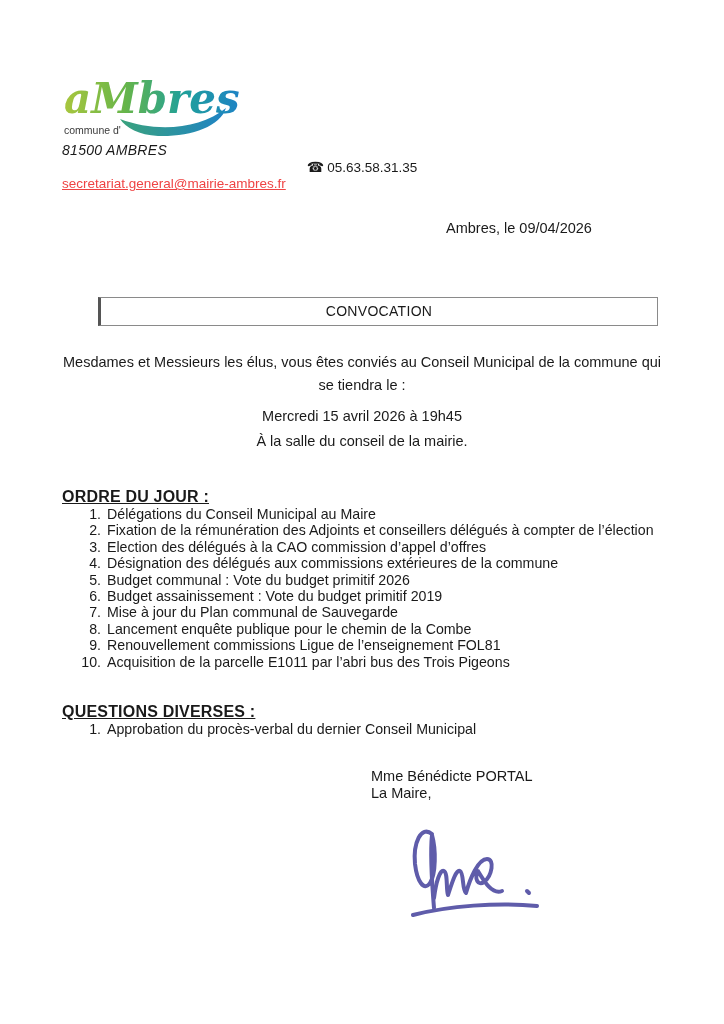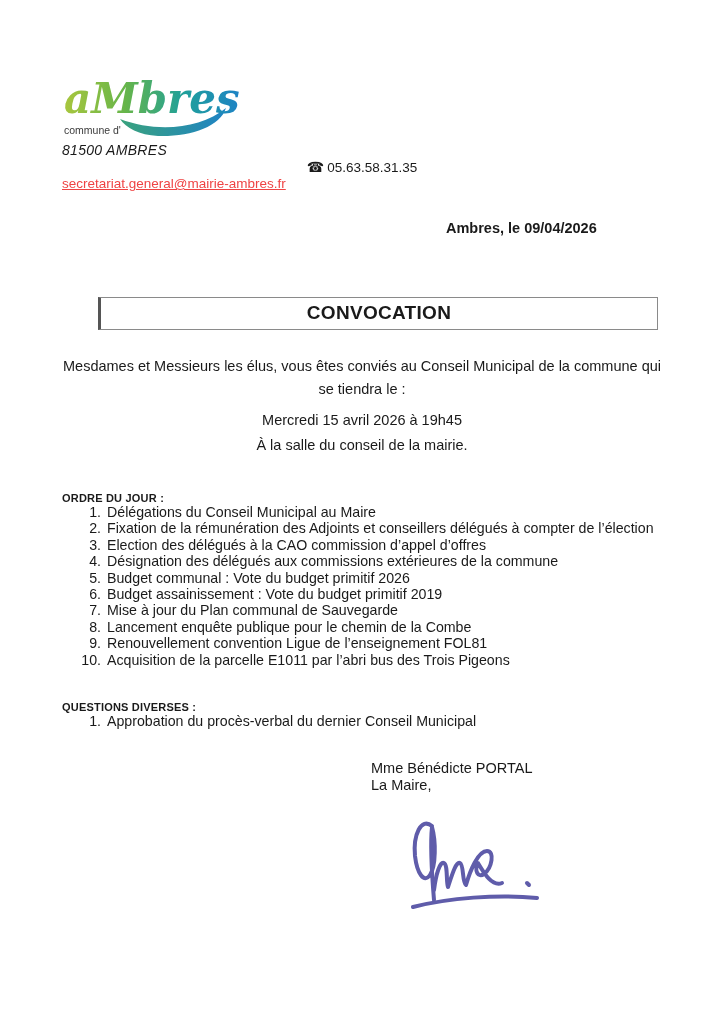--- a/index.html
+++ b/index.html
@@ -26,54 +26,54 @@
     color: #ef4444;
     text-decoration: underline;
     cursor: pointer;
   }
 
   
   .dateline {
     margin-top: 28px;
     margin-left: 384px;
     font-size: 14.5px;
-    font-weight: bold;
   }
 
   
   .title-box {
     margin-top: 61px;
     margin-left: 36px;
     width: 560px;
     box-sizing: border-box;
     border: 1px solid #8a8a8a;
     border-left: 3px solid #555555;
     padding: 4px 0 5px 0;
     text-align: center;
   }
   .title-box .title {
-    font-weight: bold;
-    font-size: 19px;
+    font-weight: normal;
+    font-size: 14px;
     letter-spacing: .3px;
   }
 
   
   .intro {
     margin-top: 25px;
     text-align: center;
     font-size: 14.5px;
   }
   .intro .lead { line-height: 22.5px; margin: 0; }
   .intro .when { font-weight: normal; margin: 9px 0 0 0; line-height: 22px; }
   .intro .where { font-weight: normal; margin: 3px 0 0 0; line-height: 22px; }
 
   
   .section-heading {
     font-weight: bold;
-    font-size: 11px;
+    font-size: 16px;
+    text-decoration: underline;
     letter-spacing: .2px;
   }
   .heading-ordre { margin-top: 36px; }
   .heading-questions { margin-top: 33px; }
 
   
   ol.doc-list {
     margin: 0;
     padding: 0 0 0 43px;
     font-size: 14.2px;
@@ -165,21 +165,21 @@
       <li>Désignation des délégués aux commissions extérieures de la commune</li>
 
       <li>Budget communal : Vote du budget primitif 2026</li>
 
       <li>Budget assainissement : Vote du budget primitif 2019</li>
 
       <li>Mise à jour du Plan communal de Sauvegarde</li>
 
       <li>Lancement enquête publique pour le chemin de la Combe</li>
 
-      <li>Renouvellement convention Ligue de l’enseignement FOL81</li>
+      <li>Renouvellement commissions Ligue de l’enseignement FOL81</li>
 
       <li>Acquisition de la parcelle E1011 par l’abri bus des Trois Pigeons</li>
     </ol>
 
   
   <div class="section-heading heading-questions">QUESTIONS DIVERSES :</div>
 
   <ol class="doc-list questions-list">
 
       <li>Approbation du procès-verbal du dernier Conseil Municipal</li>

